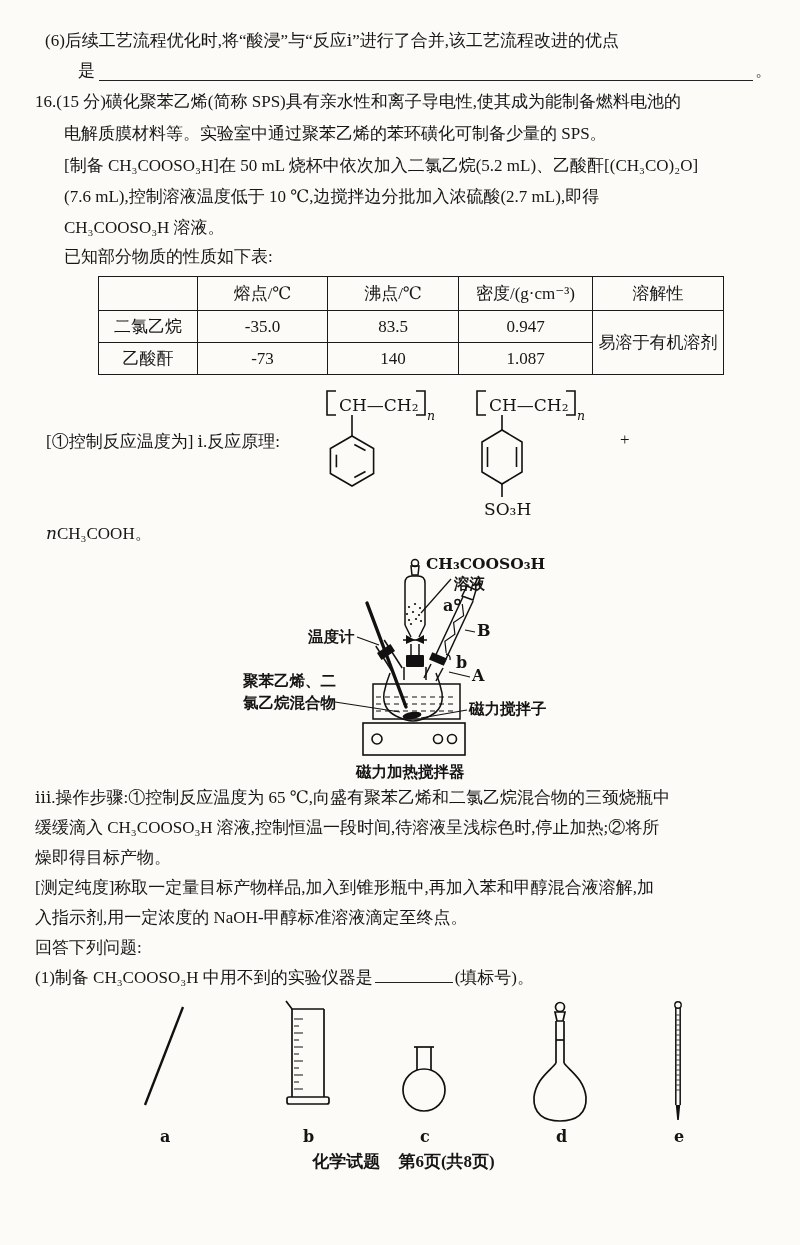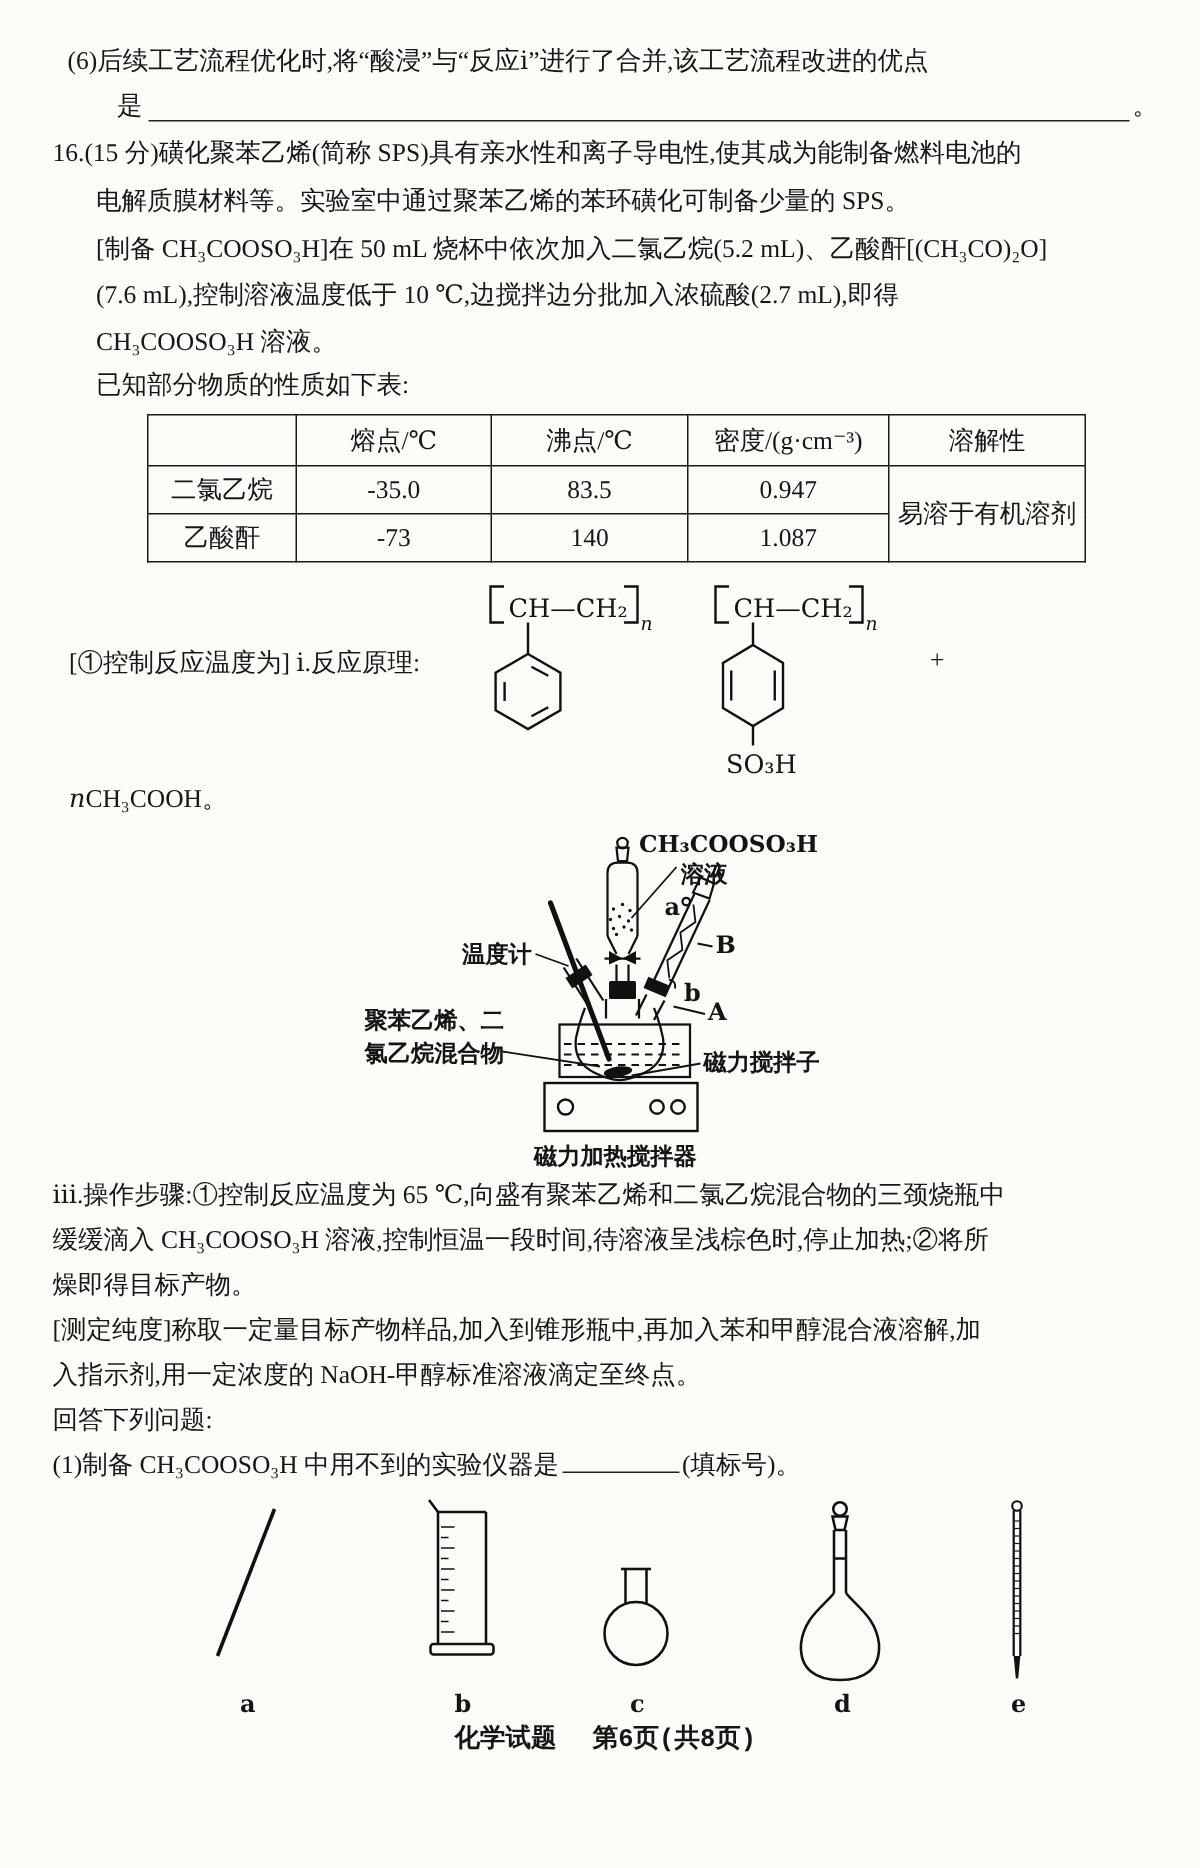--- a/index.html
+++ b/index.html
@@ -37,21 +37,21 @@
   .product-line{margin-top:-16px;line-height:30px;margin-left:11px;}
   .figure-apparatus{margin:2px 0 0 205px;height:232px;}
   .figure-equip{margin:4px 0 0 65px;height:150px;}
   svg{display:block;}
   svg text{fill:#141414;stroke:none;}
   .svg-cjk{font-family:"Liberation Serif","DejaVu Serif",serif;font-size:15.5px;font-weight:600;}
   .svg-lat{font-family:"DejaVu Serif",serif;font-size:15.5px;font-weight:600;}
   .svg-letter{font-family:"DejaVu Serif",serif;font-size:16px;font-weight:bold;}
   .svg-struct{font-family:"DejaVu Serif",serif;font-size:17px;}
   .svg-sub-n{font-family:"DejaVu Serif",serif;font-size:12.5px;font-style:italic;}
-  .footer{margin-top:2px;text-align:center;font-weight:600;line-height:26px;font-family:Liberation Mono, monospace;}
+  .footer{margin-top:2px;text-align:center;font-weight:600;line-height:26px;}
   .footer span{margin:0 7px;}
 </style>
 </head>
 <body>
 
 <div class="page">
 
   <div class="ln ind1">(6)后续工艺流程优化时,将“酸浸”与“反应ⅰ”进行了合并,该工艺流程改进的优点</div>
   <div class="ans-line">
     <span>是</span>

